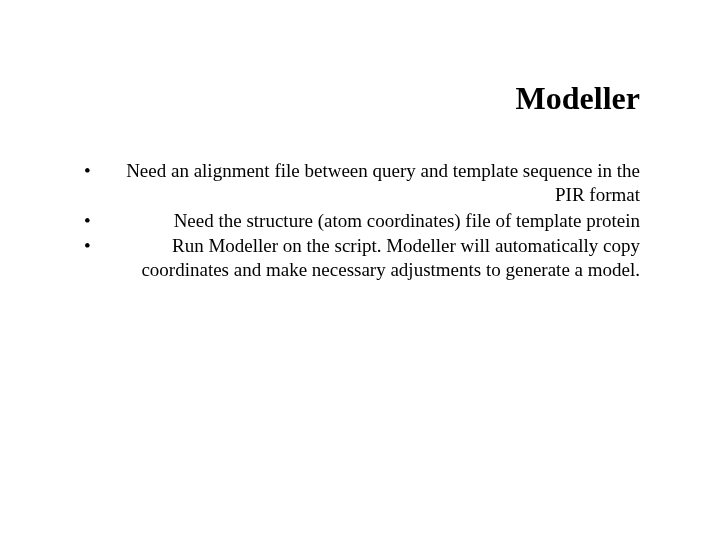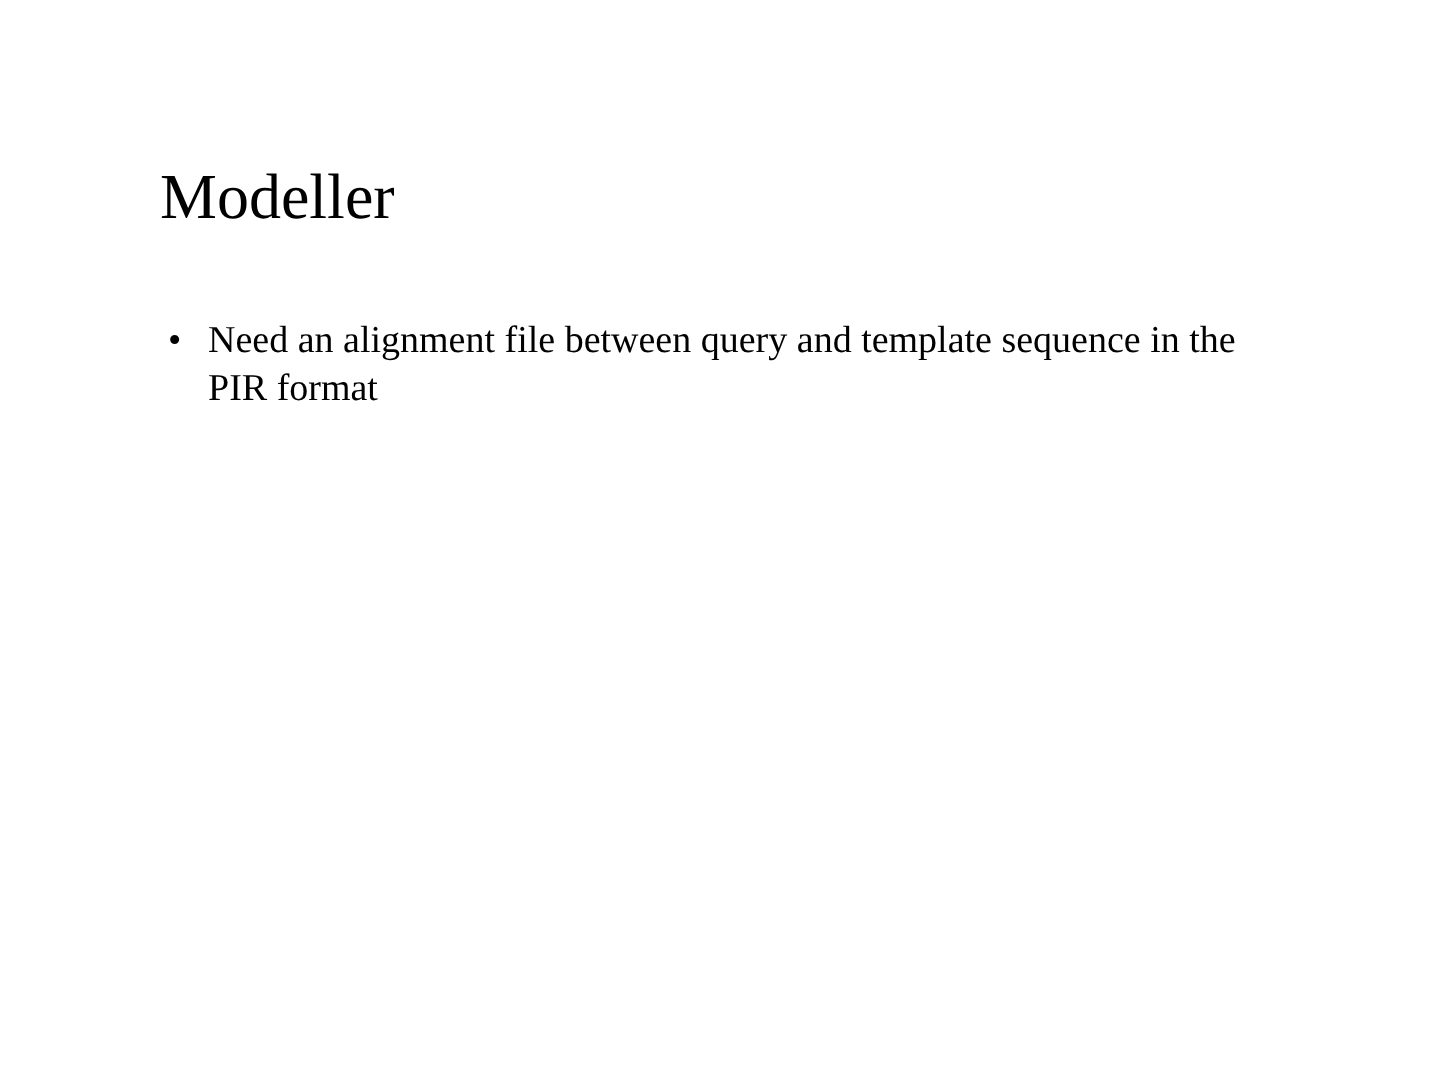--- a/index.html
+++ b/index.html
@@ -1,31 +1,32 @@
 <!DOCTYPE html>
 <html><head>
   <meta charset="utf-8">
   <style>
     * {
       margin: 0;
       padding: 0;
       box-sizing: border-box;
+      text-align: right;
     }
     body {
       width: 720px;
       height: 540px;
       background: #ffffff;
       font-family: 'Times New Roman', Times, serif;
       color: #000000;
       padding: 80px 80px 0 80px;
     }
     .title {
       font-size: 32px;
-      text-align: left;
-      font-weight: normal;
+      text-align: right;
+      font-weight: bold;
       margin-bottom: 42px;
     }
     .bullet-list {
       list-style: none;
       padding-left: 0;
     }
     .bullet-item {
       font-size: 19px;
       line-height: 1.25;
       margin-bottom: 2px;
@@ -39,13 +40,15 @@
       top: 0;
     }
   </style>
 </head>
 <body>
 
 <h1 class="title">Modeller</h1>
 
 <ul class="bullet-list">
   <li class="bullet-item">Need an alignment file between query and template sequence in the PIR format</li>
+  <li class="bullet-item">Need the structure (atom coordinates) file of template protein</li>
+  <li class="bullet-item">Run Modeller on the script. Modeller will automatically copy coordinates and make necessary adjustments to generate a model.</li>
 </ul>
 
 </body></html>

